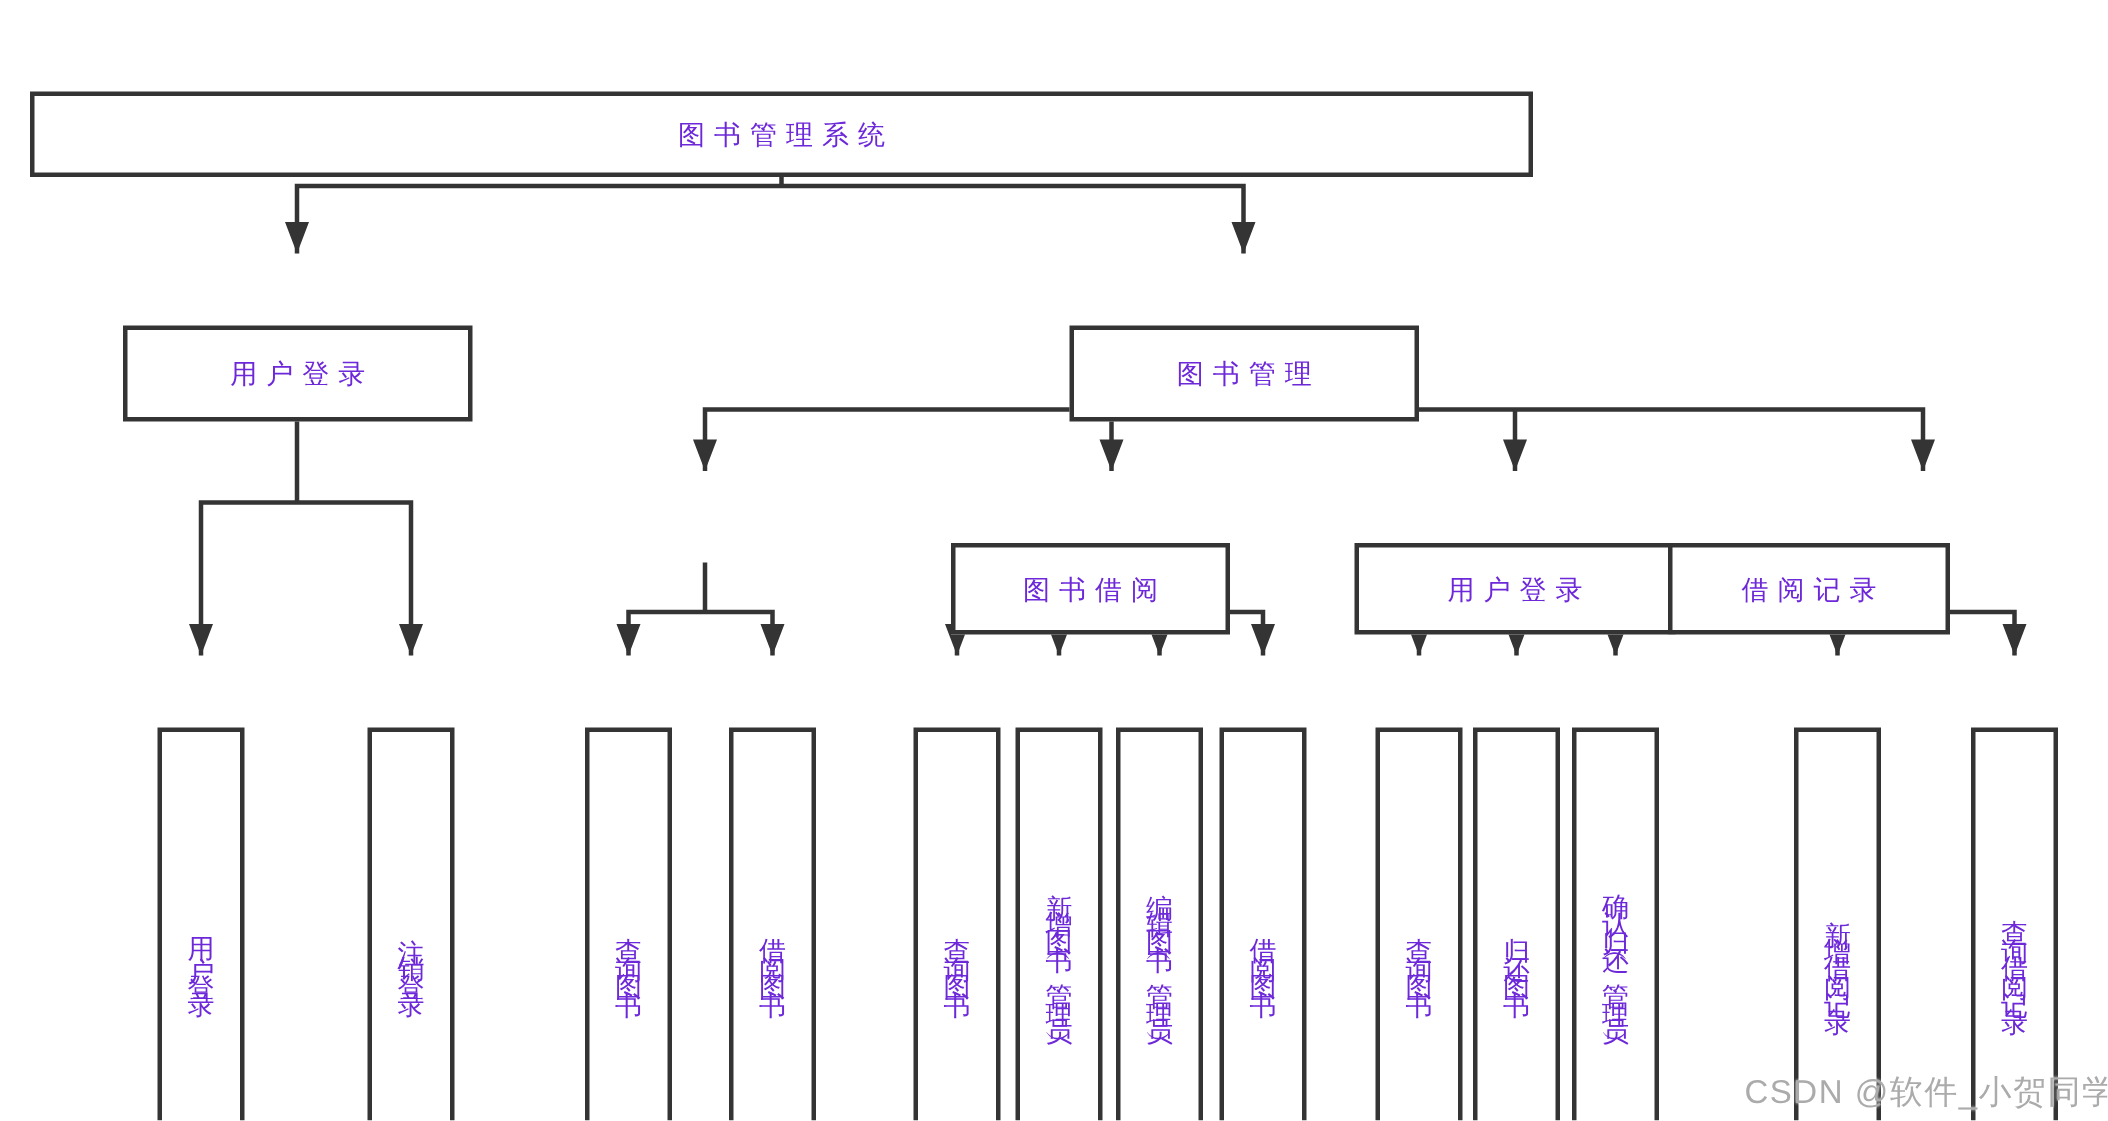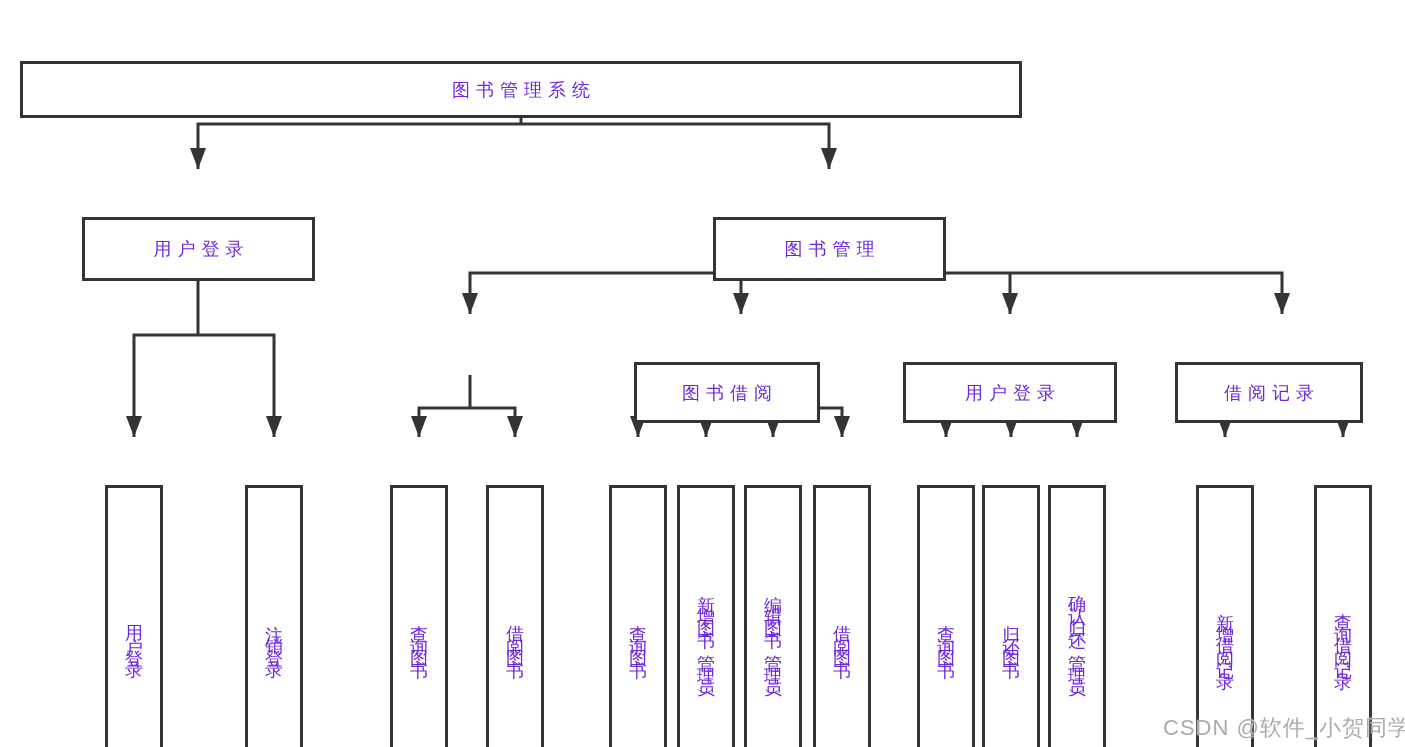--- a/index.html
+++ b/index.html
@@ -42,21 +42,21 @@
     white-space: nowrap;
   }
   
   .root  { left: 20px;  top: 13px;  width: 1002px; height: 57px; }
   .l2a   { left: 82px;  top: 169px; width: 233px;  height: 64px; }
   .l2b   { left: 713px; top: 169px; width: 233px;  height: 64px; text-align: center; }
   .l3    { top: 314px; height: 61px; }
   .l3a   { left: 363px;  width: 214px; }
   .l3b   { left: 634px;  width: 186px; }
   .l3c   { left: 903px;  width: 214px; }
-  .l3d   { left: 1175px; width: 188px; }
+  .l3d   { left: 1112px; width: 188px; }
   .leaf  { top: 437px; height: 299px; width: 58px; }
   .u1 { left: 105px; }  .u2 { left: 245px; }
   .r1 { left: 390px; }  .r2 { left: 486px; }
   .b1 { left: 609px; }  .b2 { left: 677px; }  .b3 { left: 744px; }  .b4 { left: 813px; }
   .c1 { left: 917px; }  .c2 { left: 982px; }  .c3 { left: 1048px; }
   .d1 { left: 1196px; } .d2 { left: 1314px; }
   .watermark {
     position: absolute;
     left: 1163px;
     top: 713px;

